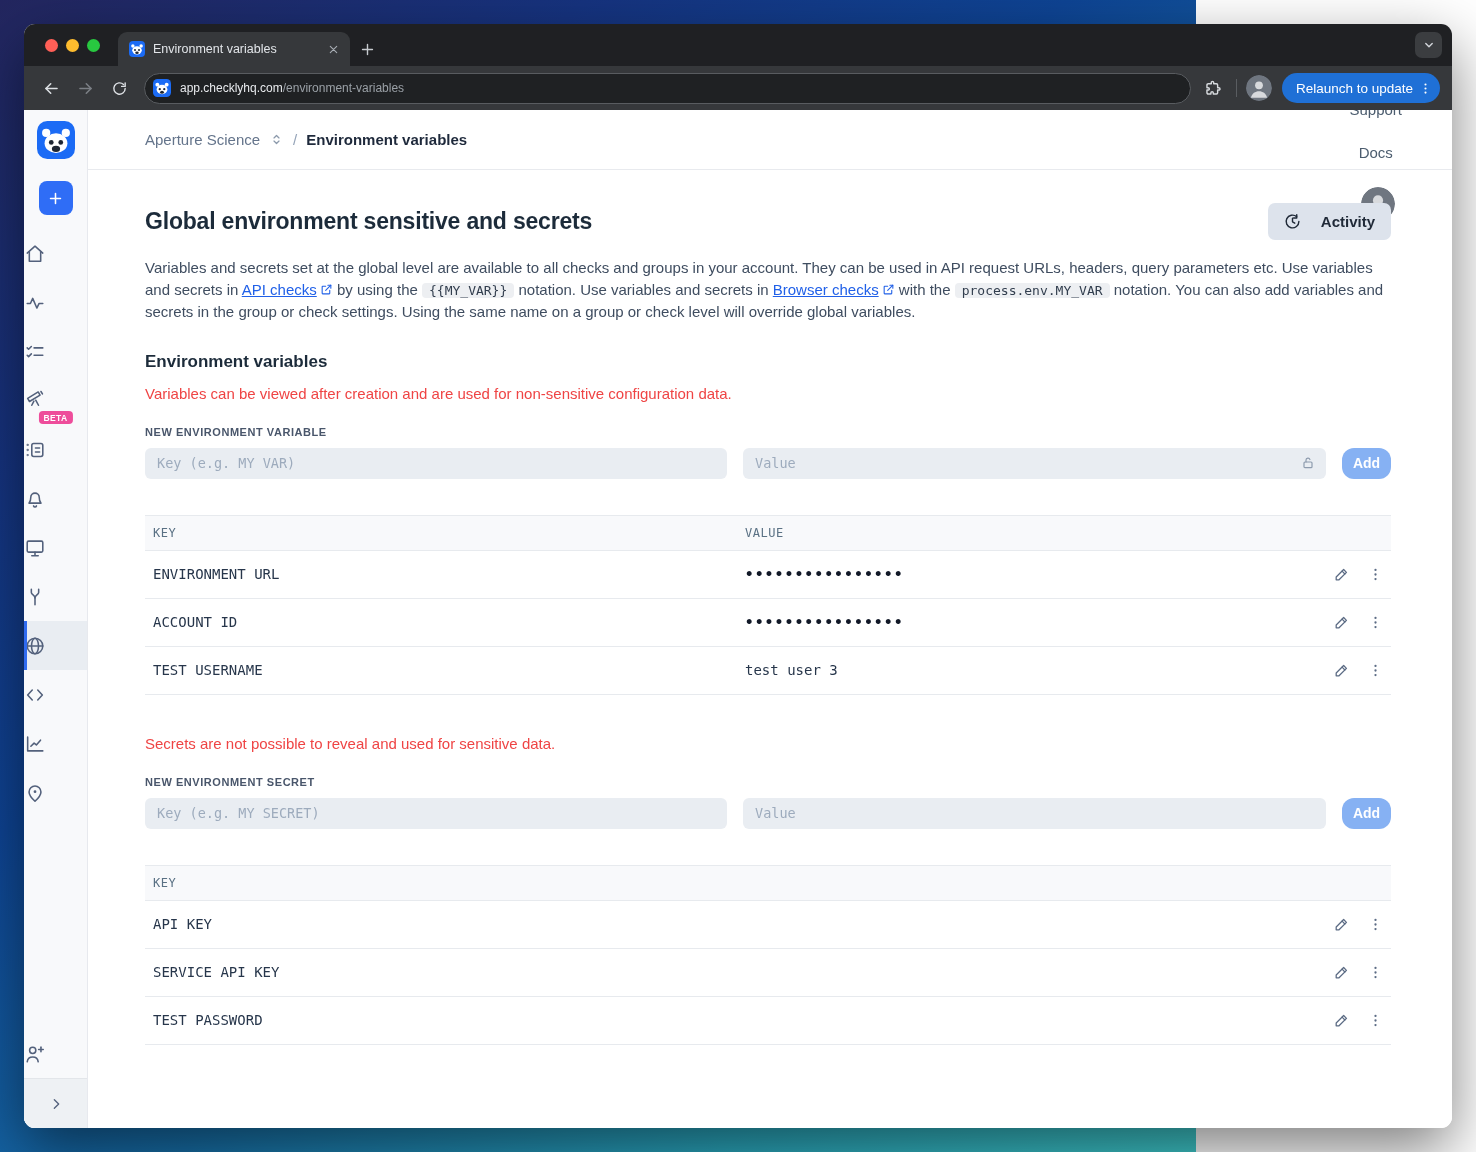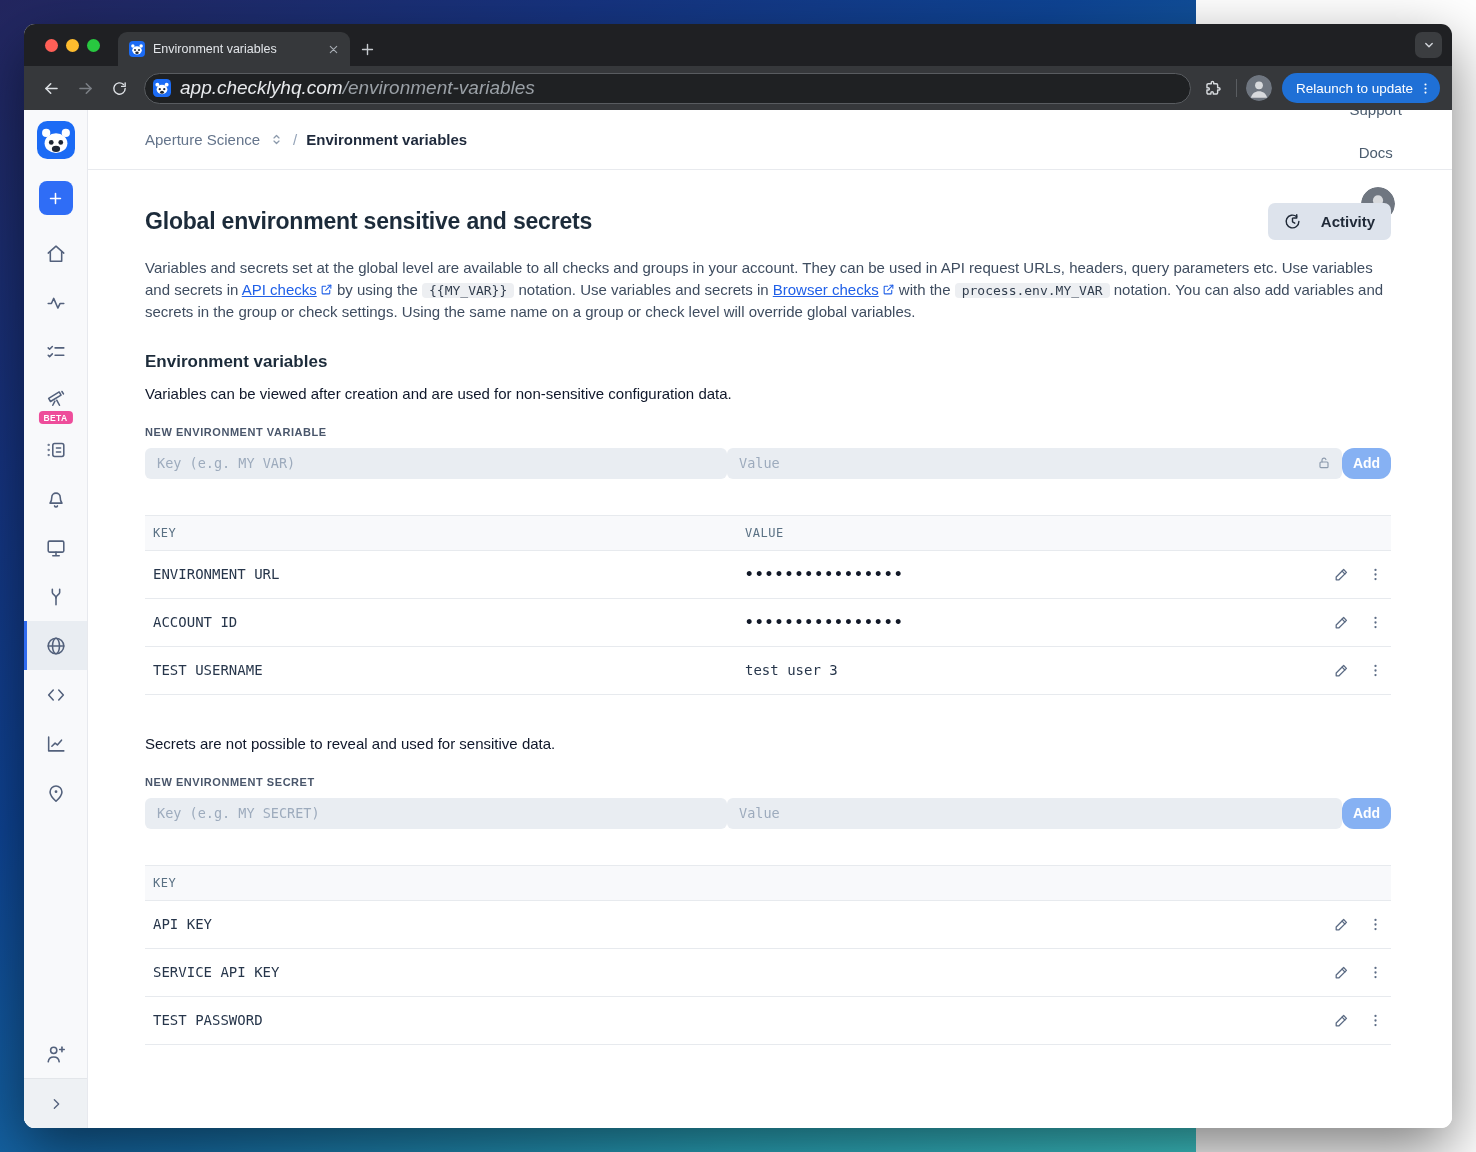--- a/index.html
+++ b/index.html
@@ -22,37 +22,37 @@
   .tab-close { width:18px; height:18px; display:flex; align-items:center; justify-content:center; color:#a8adb4; border-radius:4px; }
   .newtab { width:34px; height:34px; display:flex; align-items:center; justify-content:center; color:#c6cacf; }
   .tab-search { position:absolute; right:10px; top:8px; width:27px; height:26px; border-radius:7px;
     background:#3b3d40; color:#d2d5da; display:flex; align-items:center; justify-content:center; }
 
   .toolbar { height:44px; background:#36383b; display:flex; align-items:center; padding:0 12px; flex-shrink:0; }
   .navbtn { width:30px; height:30px; border-radius:50%; display:flex; align-items:center; justify-content:center; color:#dcdfe3; margin-right:4px; }
   .navbtn.dim { color:#7b7f85; }
   .omnibox { flex:1; height:31px; background:#1f2123; border:1px solid #595c60; border-radius:16px;
     margin:0 8px 0 6px; display:flex; align-items:center; gap:9px; padding:0 12px 0 8px; }
-  .url { font-size:19px; color:#e8eaed; white-space:nowrap;font-style:italic; }
+  .url { font-size:12px; color:#e8eaed; white-space:nowrap; }
   .url .path { color:#9aa0a6; }
   .toolbtn { width:28px; height:28px; display:flex; align-items:center; justify-content:center; color:#d6d9dd; }
   .tb-divider { width:1px; height:18px; background:#5a5d61; margin:0 9px; }
   .chrome-avatar { width:26px; height:26px; border-radius:50%; overflow:hidden; margin-right:10px; flex-shrink:0; }
   .relaunch { height:30px; background:#1f70d6; border-radius:15px; display:flex; align-items:center; gap:5px;
     padding:0 7px 0 14px; color:#fff; font-size:13.5px; font-weight:500; border:none; cursor:pointer; }
 
   
   .app { flex:1; display:flex; min-height:0; background:#fff; }
   .sidebar { width:64px; flex-shrink:0; background:#f8f9fb; border-right:1px solid #e7e9ee;
     display:flex; flex-direction:column; align-items:center; }
   .logo { width:38px; height:38px; margin-top:11px; flex-shrink:0; }
   .add-btn { width:34px; height:34px; margin-top:22px; border-radius:8px; background:#2f6df6; border:none;
     color:#fff; display:flex; align-items:center; justify-content:center; cursor:pointer; flex-shrink:0; }
   .slots { margin-top:14px; width:100%; display:flex; flex-direction:column; align-items:stretch; }
-  .slot { height:49px; width:100%; display:flex; align-items:center; justify-content:center;
+  .slot { height:49px; width:100%; display:flex; align-items:center; justify-content:flex-start;
     color:#53617c; position:relative; cursor:pointer; }
   .slot.active { background:#e9edf2; }
   .slot.active::before { content:""; position:absolute; left:0; top:0; bottom:0; width:3px; background:#2f6bf0; }
   .beta-badge { position:absolute; left:50%; transform:translateX(-50%); bottom:1px; background:#ee4d9b;
     color:#fff; font-size:8.5px; font-weight:700; letter-spacing:.4px; padding:1.5px 5px; border-radius:4px; }
   .side-spacer { flex:1; }
   .collapse { height:50px; width:100%; background:#eef1f4; border-top:1px solid #e3e6ea;
     display:flex; align-items:center; justify-content:center; color:#53617c; cursor:pointer; }
 
   .app-main { flex:1; min-width:0; display:flex; flex-direction:column; overflow:hidden; }
@@ -74,23 +74,23 @@
     display:flex; align-items:center; gap:20px; font-family:inherit; font-size:15px; font-weight:700; color:#1f2937; cursor:pointer; }
 
   .intro { margin-top:17px; font-size:15px; line-height:21.5px; color:#3f4d60; }
   .intro a { color:#2060e8; text-decoration:underline; cursor:pointer; }
   .ext-ic { display:inline-block; vertical-align:-1px; margin-left:3px; color:#2060e8; }
   .code { font-family:"DejaVu Sans Mono", monospace; font-size:13px; background:#edeff2; border-radius:4px;
     padding:0 7px; color:#323e4e; white-space:nowrap; }
 
   .section-1 { margin-top:29px; } .section-2 { margin-top:40px; }
   h2 { font-size:17px; font-weight:700; color:#1c2b3a; }
-  .sec-desc { margin-top:13px; font-size:15px; color:#0f172a; }
+  .sec-desc { margin-top:13px; font-size:15px; color:#ef4444; }
   .form-label { margin-top:24px; font-size:11px; font-weight:700; letter-spacing:.55px; color:#49566b; }
-  .form-row { margin-top:10px; display:flex; align-items:center; }
+  .form-row { margin-top:10px; display:flex; align-items:center; gap:16px; }
   .txt-input { height:31px; background:#e9edf2; border:none; border-radius:6px; padding:0 12px;
     font-family:"DejaVu Sans Mono", monospace; font-size:13.5px; color:#333; outline:none; }
   .txt-input::placeholder { color:#9dabbd; }
   .key-input { width:582px; flex-shrink:0; }
   .value-wrap { flex:1; position:relative; }
   .value-wrap .txt-input { width:100%; padding-right:36px; }
   .lock-ic { position:absolute; right:10px; top:50%; transform:translateY(-50%); color:#8e9cae; display:flex; }
   .add-env-btn { width:49px; height:31px; flex-shrink:0; background:#86b1f3; border:none; border-radius:12px;
     color:#fff; font-family:inherit; font-size:14px; font-weight:700; cursor:pointer; }
 

